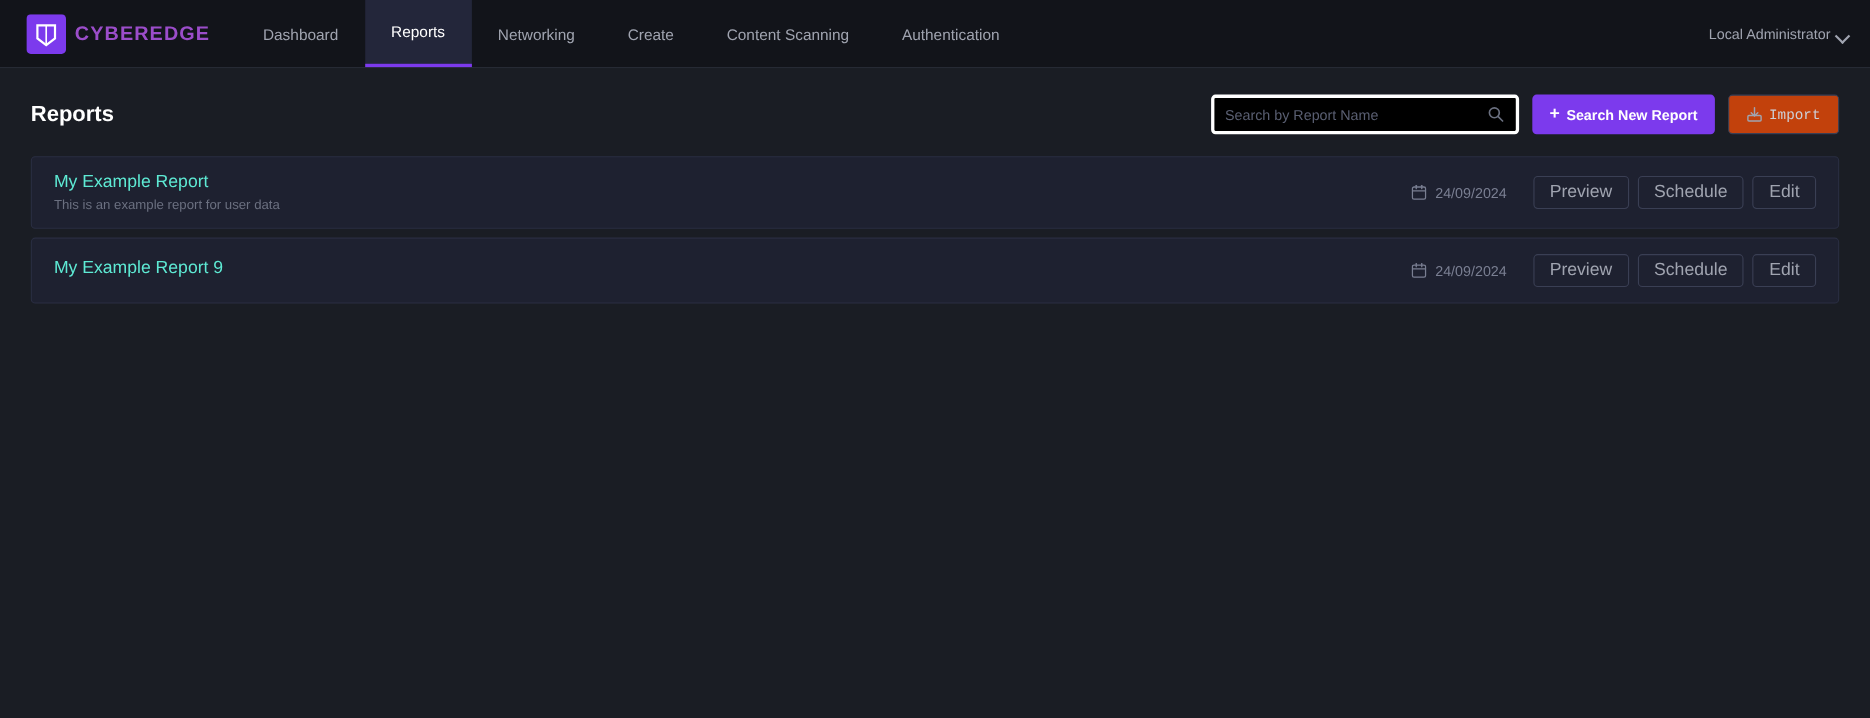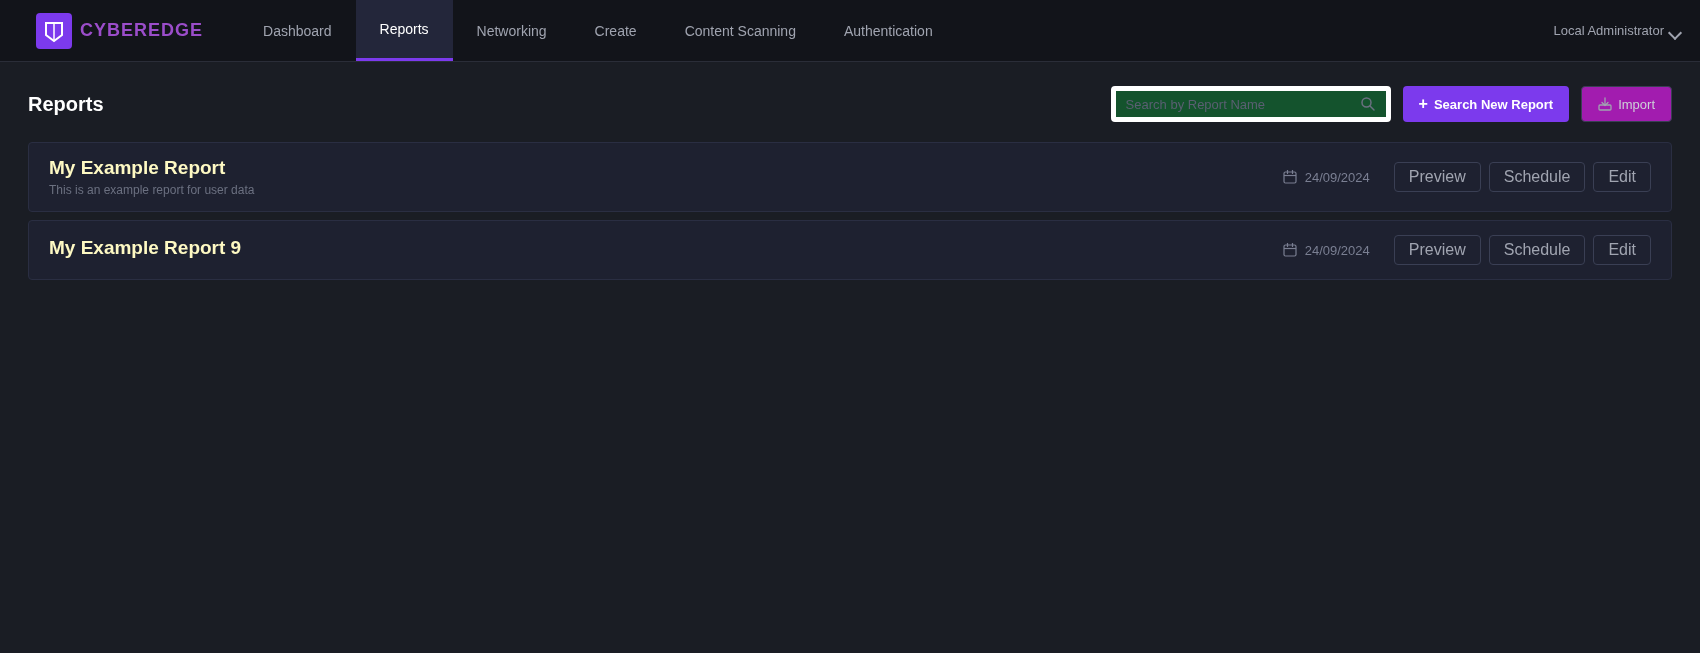--- a/index.html
+++ b/index.html
@@ -17,21 +17,21 @@
       background-color: #12141a;
       display: flex;
       align-items: center;
       height: 62px;
       padding: 0 0;
       border-bottom: 1px solid #2a2d38;
     }
     .nav-logo {
       display: flex;
       align-items: center;
-      padding: 0 36px;
+      padding: 0 24px;
       min-width: 200px;
     }
     .logo-icon {
       width: 36px;
       height: 36px;
       margin-right: 8px;
     }
     .logo-text {
       font-size: 18px;
       font-weight: 700;
@@ -92,22 +92,22 @@
       color: #ffffff;
     }
     .header-actions {
       display: flex;
       align-items: center;
       gap: 12px;
     }
     .search-container {
       display: flex;
       align-items: center;
-      background-color: #14532d;
-      border: 5px solid #ffffff;
+      background-color: #000000;
+      border: 3px solid #ffffff;
       border-radius: 4px;
       padding: 0 10px;
       height: 36px;
       width: 280px;
     }
     .search-input {
       background: transparent;
       border: none;
       outline: none;
       color: #a0a4b0;
@@ -137,30 +137,31 @@
       font-size: 13px;
       font-weight: 600;
       cursor: pointer;
       white-space: nowrap;
     }
 
     .btn-secondary {
       display: flex;
       align-items: center;
       gap: 6px;
-      background-color: #a21caf;
+      background-color: #c2410c;
       color: #cdd0d8;
       border: 1px solid #3a3f54;
       border-radius: 4px;
       padding: 0 16px;
       height: 36px;
       font-size: 13px;
       font-weight: 500;
       cursor: pointer;
       white-space: nowrap;
+      font-family: Liberation Mono, monospace;
     }
 
     
     .reports-list {
       display: flex;
       flex-direction: column;
       gap: 0;
     }
     .report-row {
       display: flex;
@@ -168,23 +169,23 @@
       background-color: #1e2130;
       border: 1px solid #2a2e42;
       border-radius: 4px;
       padding: 14px 20px;
       margin-bottom: 8px;
     }
     .report-info {
       flex: 1;
     }
     .report-name {
-      font-size: 19px;
-      font-weight: 700;
-      color: #fef9c3;
+      font-size: 16px;
+      font-weight: 400;
+      color: #5eead4;
       margin-bottom: 4px;
     }
     .report-desc {
       font-size: 12px;
       color: #6b7080;
     }
     .report-date {
       display: flex;
       align-items: center;
       gap: 8px;

